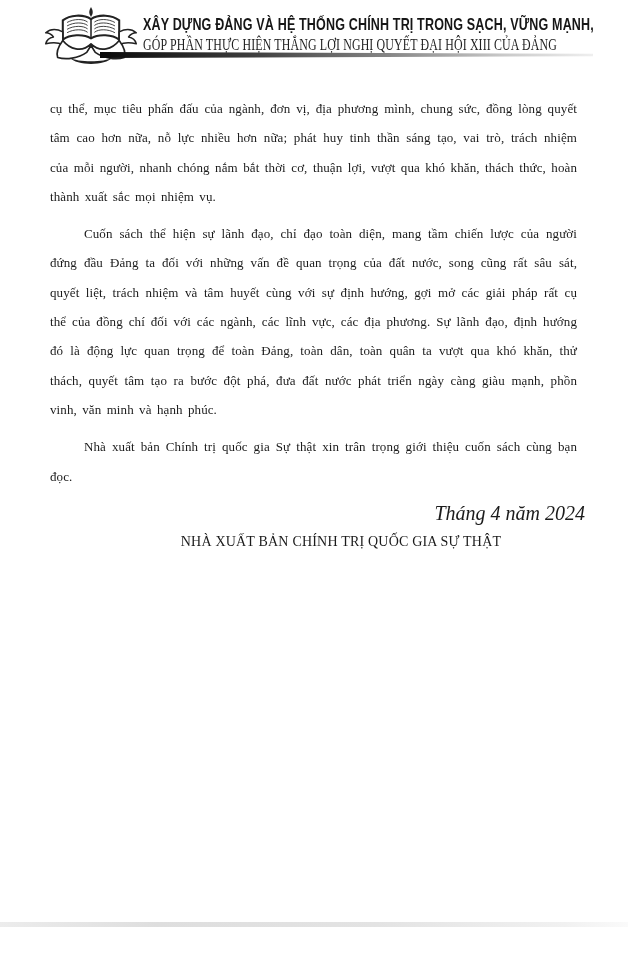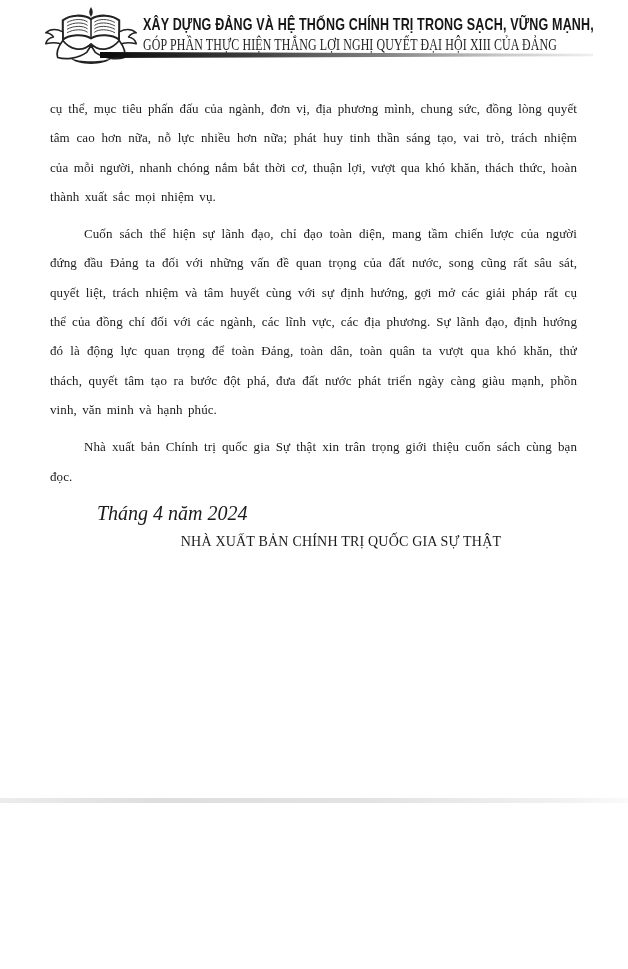--- a/index.html
+++ b/index.html
@@ -3,21 +3,21 @@
 <meta charset="utf-8">
 <style>
   html, body {
     margin: 0;
     padding: 0;
     background: #ffffff;
   }
   .page {
     position: relative;
     width: 628px;
-    height: 803px;
+    height: 927px;
     background: #ffffff;
     overflow: hidden;
     font-family: "Liberation Serif", serif;
     color: #1b1b1b;
   }
 
   
   .header { position: absolute; left: 0; top: 0; width: 628px; height: 72px; }
   .series-logo { position: absolute; left: 44px; top: 5px; width: 94px; height: 64px; }
   .series-logo svg { width: 100%; height: 100%; }
@@ -65,21 +65,21 @@
     font-size: 13px;
     line-height: 29.3px;
     text-align: justify;
     word-spacing: 2px;
     letter-spacing: 0.1px;
   }
   .content p.indent { text-indent: 34px; }
 
   .date-line {
     padding-left: 55px;
-    text-align: left;
+    text-align: right;
     font-style: italic;
     font-size: 20px;
     line-height: 29px;
   }
   .publisher-line {
     padding-left: 55px;
     text-align: center;
     font-size: 14px;
     line-height: 28px;
     letter-spacing: 0.2px;

